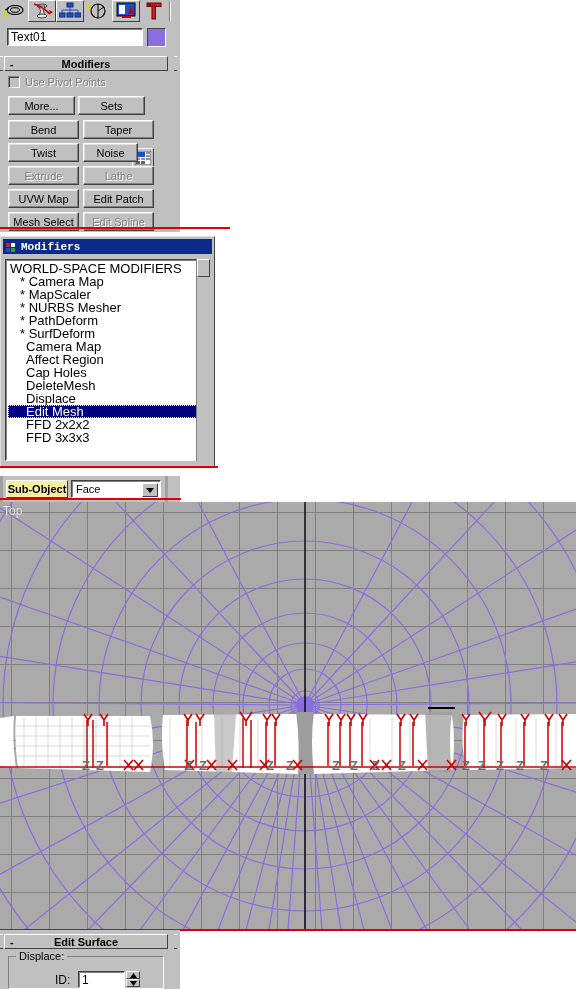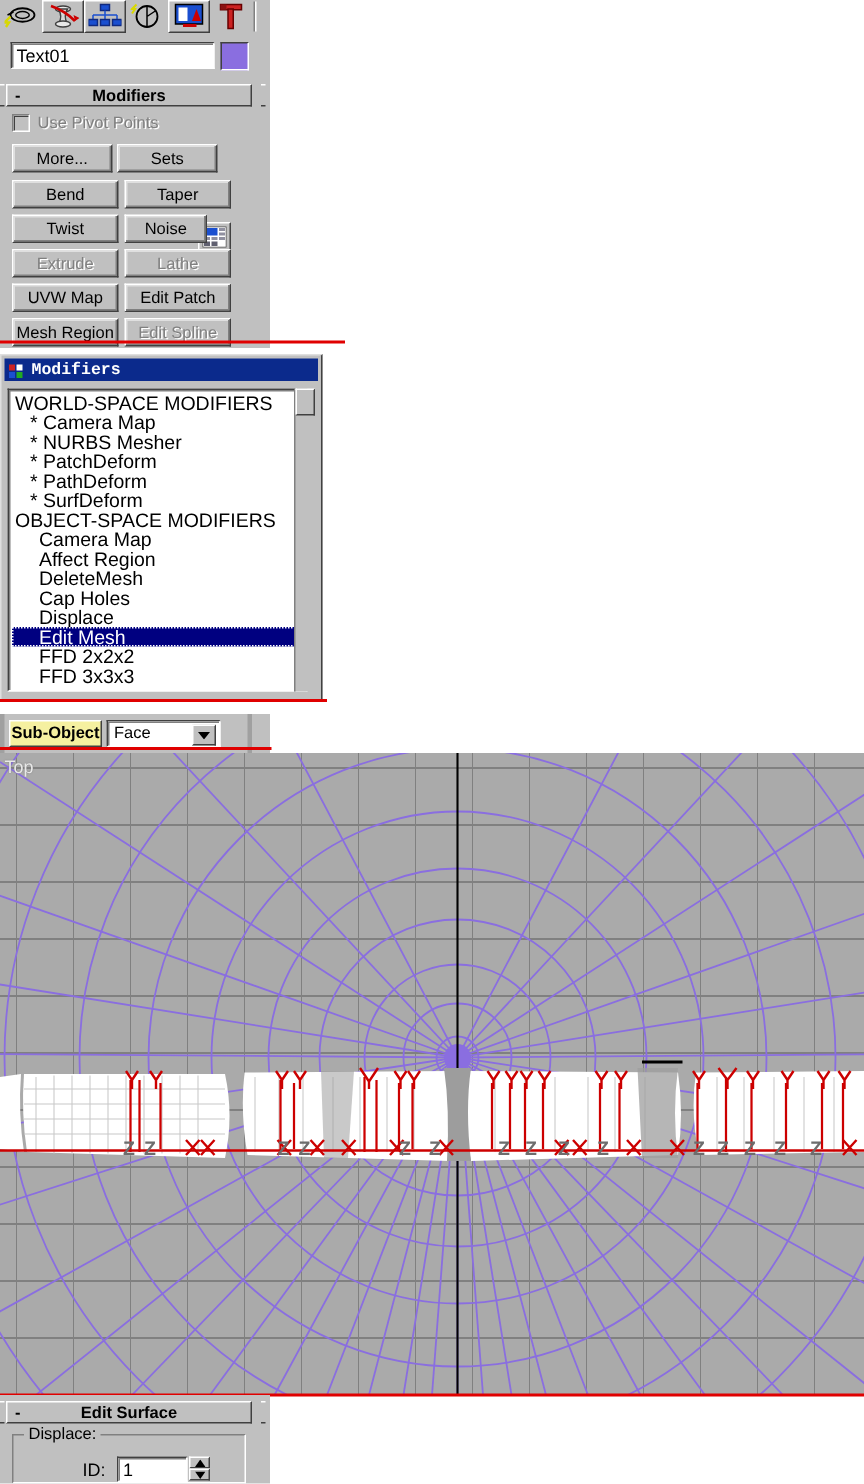--- a/index.html
+++ b/index.html
@@ -210,21 +210,21 @@
     position: absolute; left: 6px; top: 4px;
     width: 62px; height: 18px;
     background: #f5f0a0;
     border-top: 1px solid #ffffff; border-left: 1px solid #ffffff;
     border-right: 1px solid #404040; border-bottom: 1px solid #404040;
     font-size: 11px; font-weight: bold; color: #000;
     display: flex; align-items: center; justify-content: center;
   }
   #subobj-combo {
     position: absolute; left: 71px; top: 4px;
-    width: 76px; height: 18px;
+    width: 90px; height: 18px;
     background: #ffffff;
     border-top: 1px solid #404040; border-left: 1px solid #404040;
     border-right: 1px solid #ffffff; border-bottom: 1px solid #ffffff;
     box-shadow: inset 1px 1px 0 #808080;
     font-size: 11px; color: #000;
     display: flex; align-items: center; padding-left: 4px;
   }
   #subobj-combo .arrow {
     position: absolute; right: 2px; top: 2px;
     width: 16px; height: 14px;
@@ -429,21 +429,21 @@
     </div>
 
     <div class="btn mbtn" style="left:8px;  top:68px; width:71px;">Bend</div>
     <div class="btn mbtn" style="left:83px; top:68px; width:71px;">Taper</div>
     <div class="btn mbtn" style="left:8px;  top:91px; width:71px;">Twist</div>
     <div class="btn mbtn" style="left:83px; top:91px; width:55px;">Noise</div>
     <div class="btn mbtn disabled" style="left:8px;  top:114px; width:71px;">Extrude</div>
     <div class="btn mbtn disabled" style="left:83px; top:114px; width:71px;">Lathe</div>
     <div class="btn mbtn" style="left:8px;  top:137px; width:71px;">UVW Map</div>
     <div class="btn mbtn" style="left:83px; top:137px; width:71px;">Edit Patch</div>
-    <div class="btn mbtn" style="left:8px;  top:160px; width:71px;">Mesh Region</div>
+    <div class="btn mbtn" style="left:8px;  top:160px; width:71px;">Mesh Select</div>
     <div class="btn mbtn disabled" style="left:83px; top:160px; width:71px;">Edit Spline</div>
   </div>
 
   <div class="redline" style="left:0px; top:227px; width:230px;"></div>
 
   <div id="dlg">
     <div id="dlg-title">
       <span style="display:inline-block;line-height:0;">
         <svg width="12" height="12" viewBox="0 0 12 12">
           <rect x="0" y="0" width="12" height="12" fill="#0b2a8c"></rect>
@@ -451,29 +451,28 @@
           <rect x="6" y="2" width="4" height="4" fill="#ffffff"></rect>
           <rect x="1" y="7" width="4" height="4" fill="#1a4fd0"></rect>
           <rect x="6" y="7" width="4" height="4" fill="#22aa22"></rect>
         </svg>
       </span>
       <span>Modifiers</span>
     </div>
     <div id="dlg-list">
         <div class="row header">WORLD-SPACE MODIFIERS</div>
         <div class="row indent1">* Camera Map</div>
+        <div class="row indent1">* MapScaler</div>
         <div class="row indent1">* NURBS Mesher</div>
-        <div class="row indent1">* PatchDeform</div>
         <div class="row indent1">* PathDeform</div>
         <div class="row indent1">* SurfDeform</div>
-        <div class="row header">OBJECT-SPACE MODIFIERS</div>
         <div class="row indent2">Camera Map</div>
         <div class="row indent2">Affect Region</div>
+        <div class="row indent2">Cap Holes</div>
         <div class="row indent2">DeleteMesh</div>
-        <div class="row indent2">Cap Holes</div>
         <div class="row indent2">Displace</div>
         <div class="row indent2 selected">Edit Mesh</div>
         <div class="row indent2">FFD 2x2x2</div>
         <div class="row indent2">FFD 3x3x3</div>
       </div>
     <div id="dlg-sb">
       <div class="thumb"></div>
     </div>
   </div>
 

